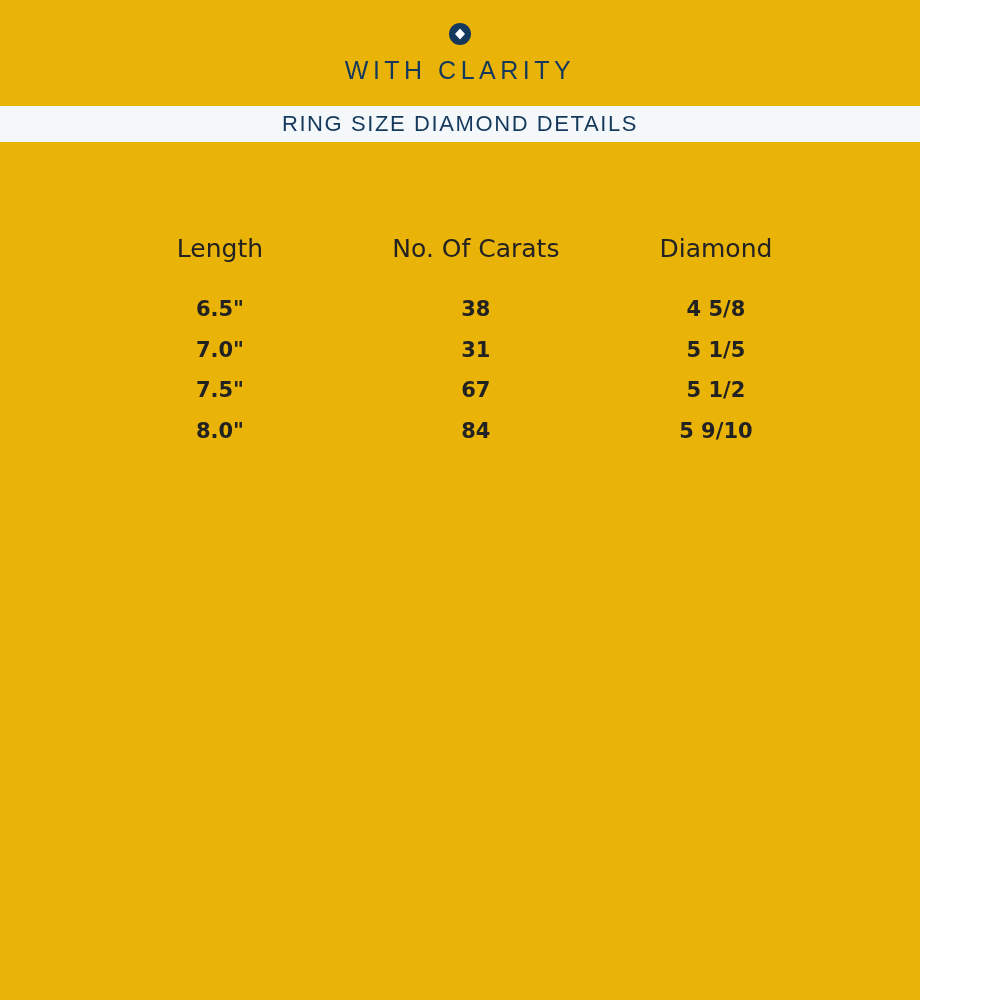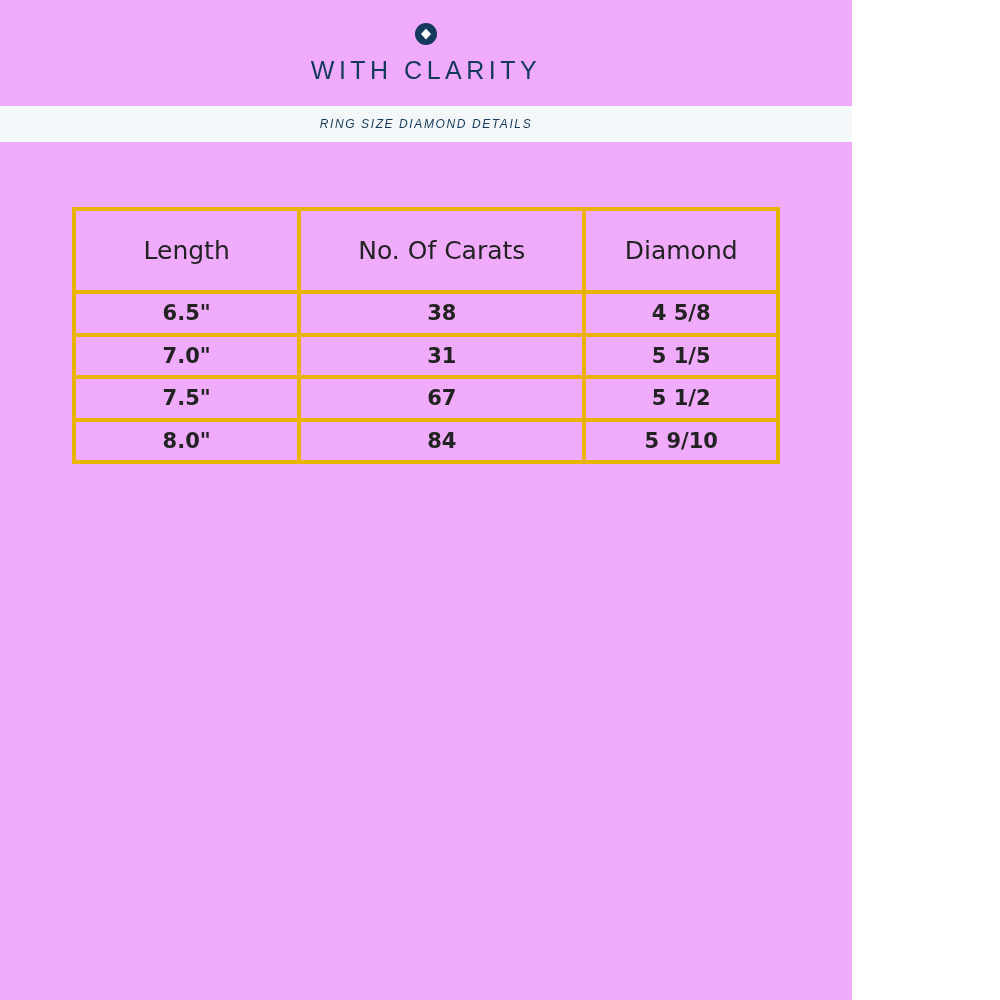--- a/index.html
+++ b/index.html
@@ -9,24 +9,24 @@
   body {
     width: 1000px;
     height: 1000px;
     background: #ffffff;
     font-family: "Liberation Sans", sans-serif;
     color: #1c3a57;
     overflow: hidden;
   }
 
   .page {
-    width: 852px;
+    width: 920px;
     height: 1000px;
     position: relative;
-    background: #f0abfc;
+    background: #eab308;
   }
 
   
   .brand {
     padding-top: 22px;
     text-align: center;
   }
   .brand-mark {
     width: 24px;
     height: 24px;
@@ -45,40 +45,39 @@
   .title-band {
     margin-top: 23px;
     width: 100%;
     background: #f4f8fb;
     height: 36px;
     display: flex;
     align-items: center;
     justify-content: center;
   }
   .title-band-text {
-    font-size: 12px;
+    font-size: 22px;
     letter-spacing: 1.6px;
     color: #14395c;
     font-weight: 400;
-    font-style: italic;
   }
 
   
   .table-wrap {
     margin: 65px auto 0 auto;
     width: 708px;
   }
   table.spec {
     border-collapse: collapse;
     width: 100%;
     table-layout: fixed;
   }
   table.spec th,
   table.spec td {
-    border: 4px solid #eab308;
+    border: 2px solid #eab308;
     text-align: center;
     color: #2a2a2a;
   }
   table.spec th {
     font-size: 25px;
     font-weight: 500;
     height: 77px;
     color: #222222;
     font-family: "DejaVu Sans", sans-serif;
   }

